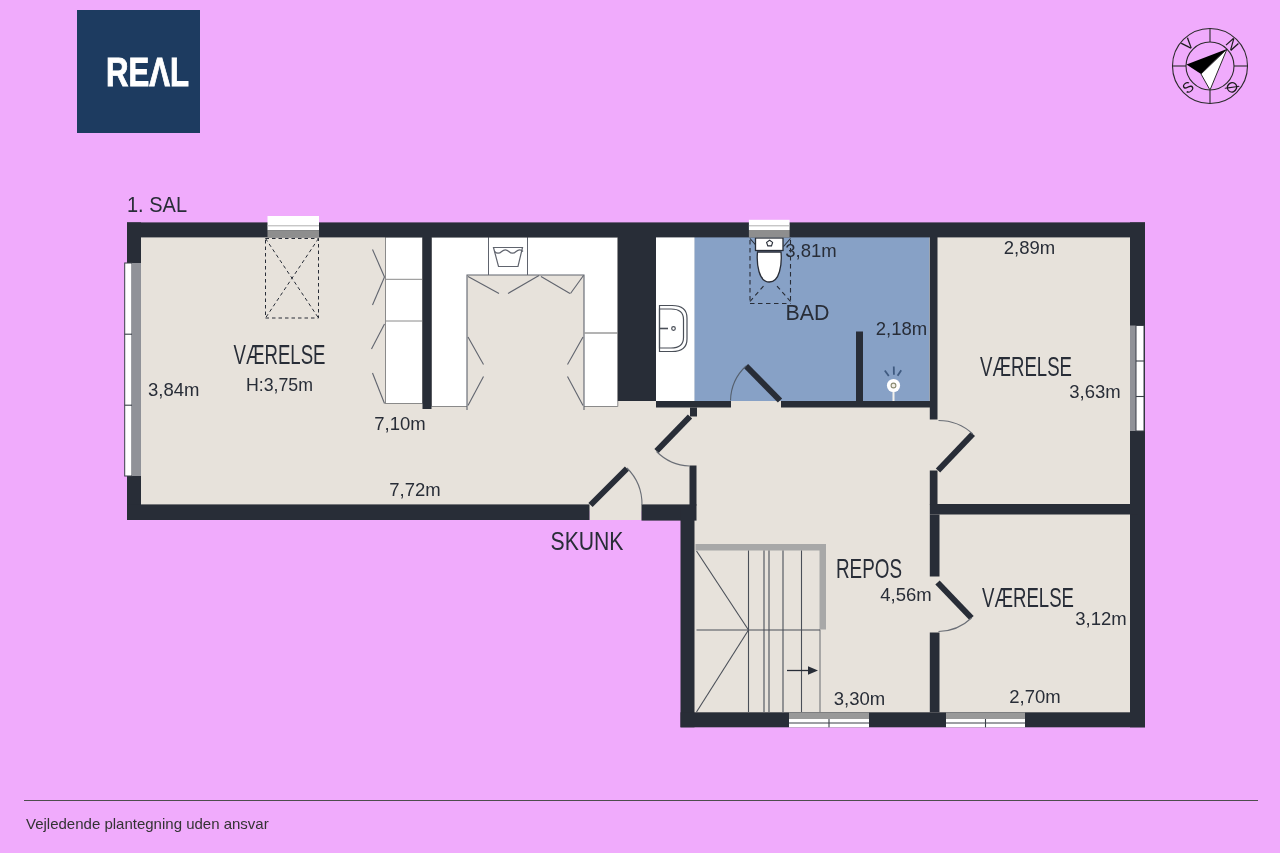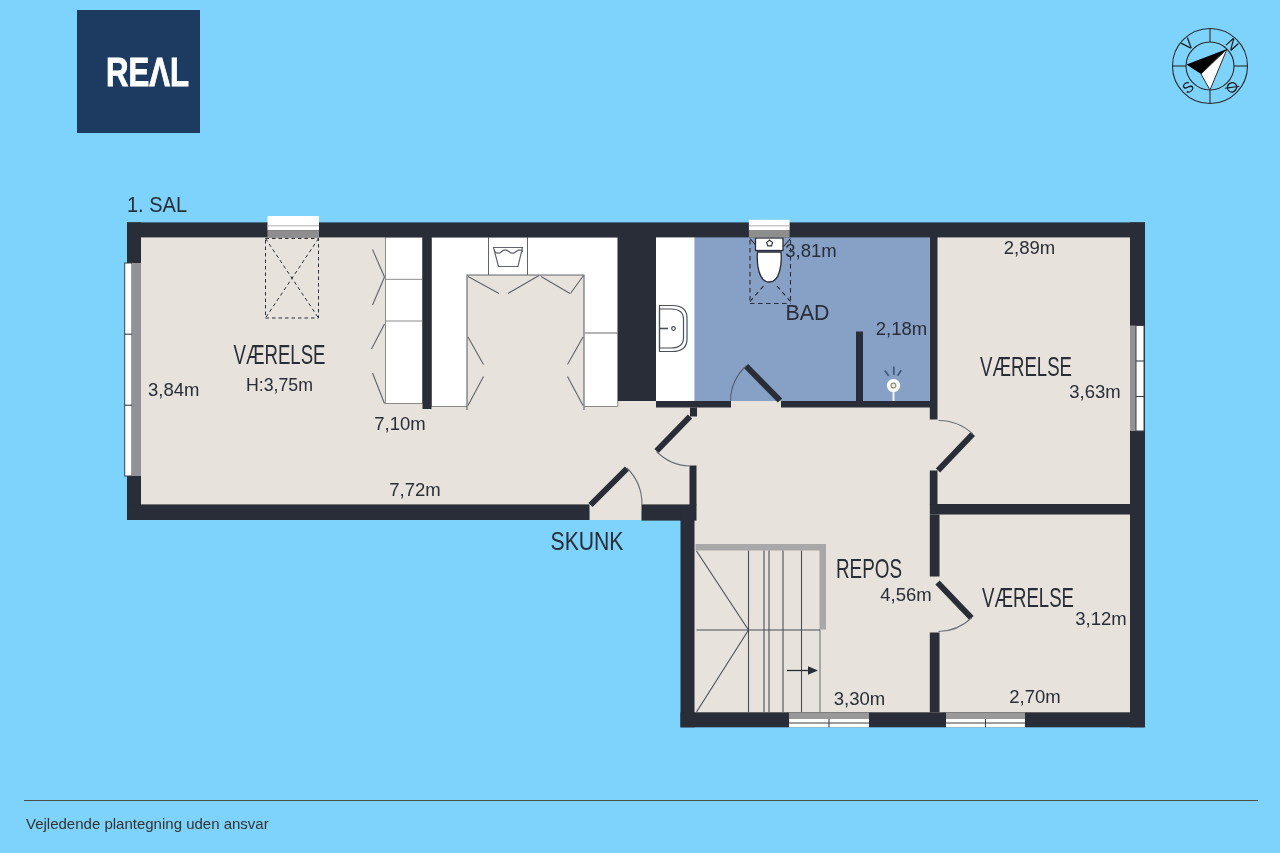--- a/index.html
+++ b/index.html
@@ -1,16 +1,16 @@
 <!DOCTYPE html>
 <html><head>
 <meta charset="utf-8">
 <style>
   html,body{margin:0;padding:0;background:#ffffff;}
-  #page{position:relative;width:1280px;height:853px;background:#7dd3fc;overflow:hidden;
+  #page{position:relative;width:1280px;height:853px;background:#f0abfc;overflow:hidden;
         font-family:"Liberation Sans", sans-serif;}
   svg{position:absolute;left:0;top:0;}
 </style>
 </head>
 <body>
 <div id="page">
 <svg width="1280" height="853" viewBox="0 0 1280 853">
 
   <g>
     <rect x="77" y="10" width="123" height="123" fill="#1d3b60"></rect>

